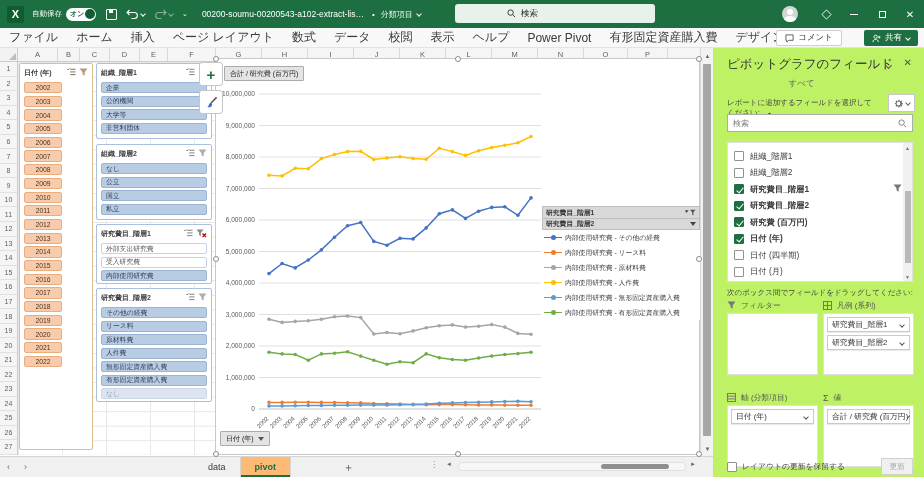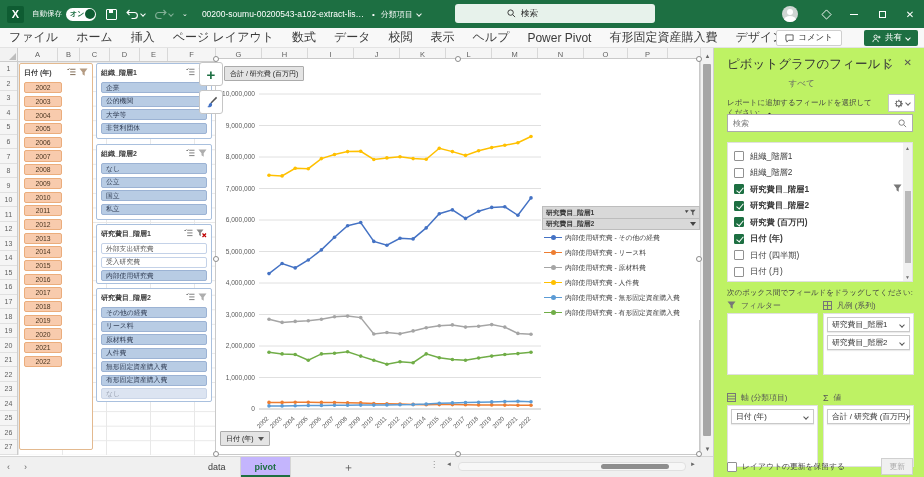--- a/index.html
+++ b/index.html
@@ -80,21 +80,21 @@
   .float-btn { position:absolute; width:24px; height:24px; background:#fff; border:1px solid #C6C6C6; border-radius:3px; display:flex; align-items:center; justify-content:center; z-index:6; }
   .float-btn.plus { color:#1D6F42; font-size:15px; font-weight:bold; }
 
   
   .vscroll { position:absolute; left:700px; top:48px; width:13px; height:408px; background:#F2F2F2; border-left:1px solid #D8D8D8; }
   .vthumb { position:absolute; left:2px; right:2px; top:16px; height:372px; background:#A6A6A6; border-radius:1px; }
   .arr { position:absolute; left:0; width:13px; height:13px; display:flex; align-items:center; justify-content:center; color:#666; font-size:6px; }
   .tabbar { position:absolute; left:0; top:456px; width:713px; height:21px; background:#F0F0F0; border-top:1px solid #D5D5D5; display:flex; align-items:center; }
   .shnav { color:#666; font-size:9px; padding:0 7px; }
   .shtab { padding:0 14px; height:100%; display:flex; align-items:center; font-size:9px; color:#3b3b3b; }
-  .shtab.active { background:#c4b5fd; border-right:1px solid #D5D5D5; border-left:1px solid #D5D5D5; box-shadow:inset 0 -2px 0 #1D6F42; color:#1D6F42; font-weight:bold; }
+  .shtab.active { background:#fdba74; border-right:1px solid #D5D5D5; border-left:1px solid #D5D5D5; box-shadow:inset 0 -2px 0 #1D6F42; color:#1D6F42; font-weight:bold; }
   .addsheet { color:#555; font-size:11px; margin-left:52px; }
   .hsplit { position:absolute; left:430px; color:#888; font-size:8px; top:3px; }
   .hscroll-l { position:absolute; left:446px; top:4px; color:#666; font-size:6px; }
   .hscroll-r { position:absolute; left:690px; top:4px; color:#666; font-size:6px; }
   .htrack { position:absolute; left:458px; top:5px; width:228px; height:9px; background:#F7F7F7; border:1px solid #E0E0E0; border-radius:4px; }
   .hthumb { position:absolute; left:142px; top:1px; width:68px; height:5px; background:#8E8E8E; border-radius:3px; }
 
   
   .pane { position:absolute; left:713px; top:48px; width:211px; height:429px; background:#bef264; border-left:1px solid #CFCFCF; }
   .pane-title { position:absolute; left:13px; top:8px; font-size:12.5px; color:#333; }

